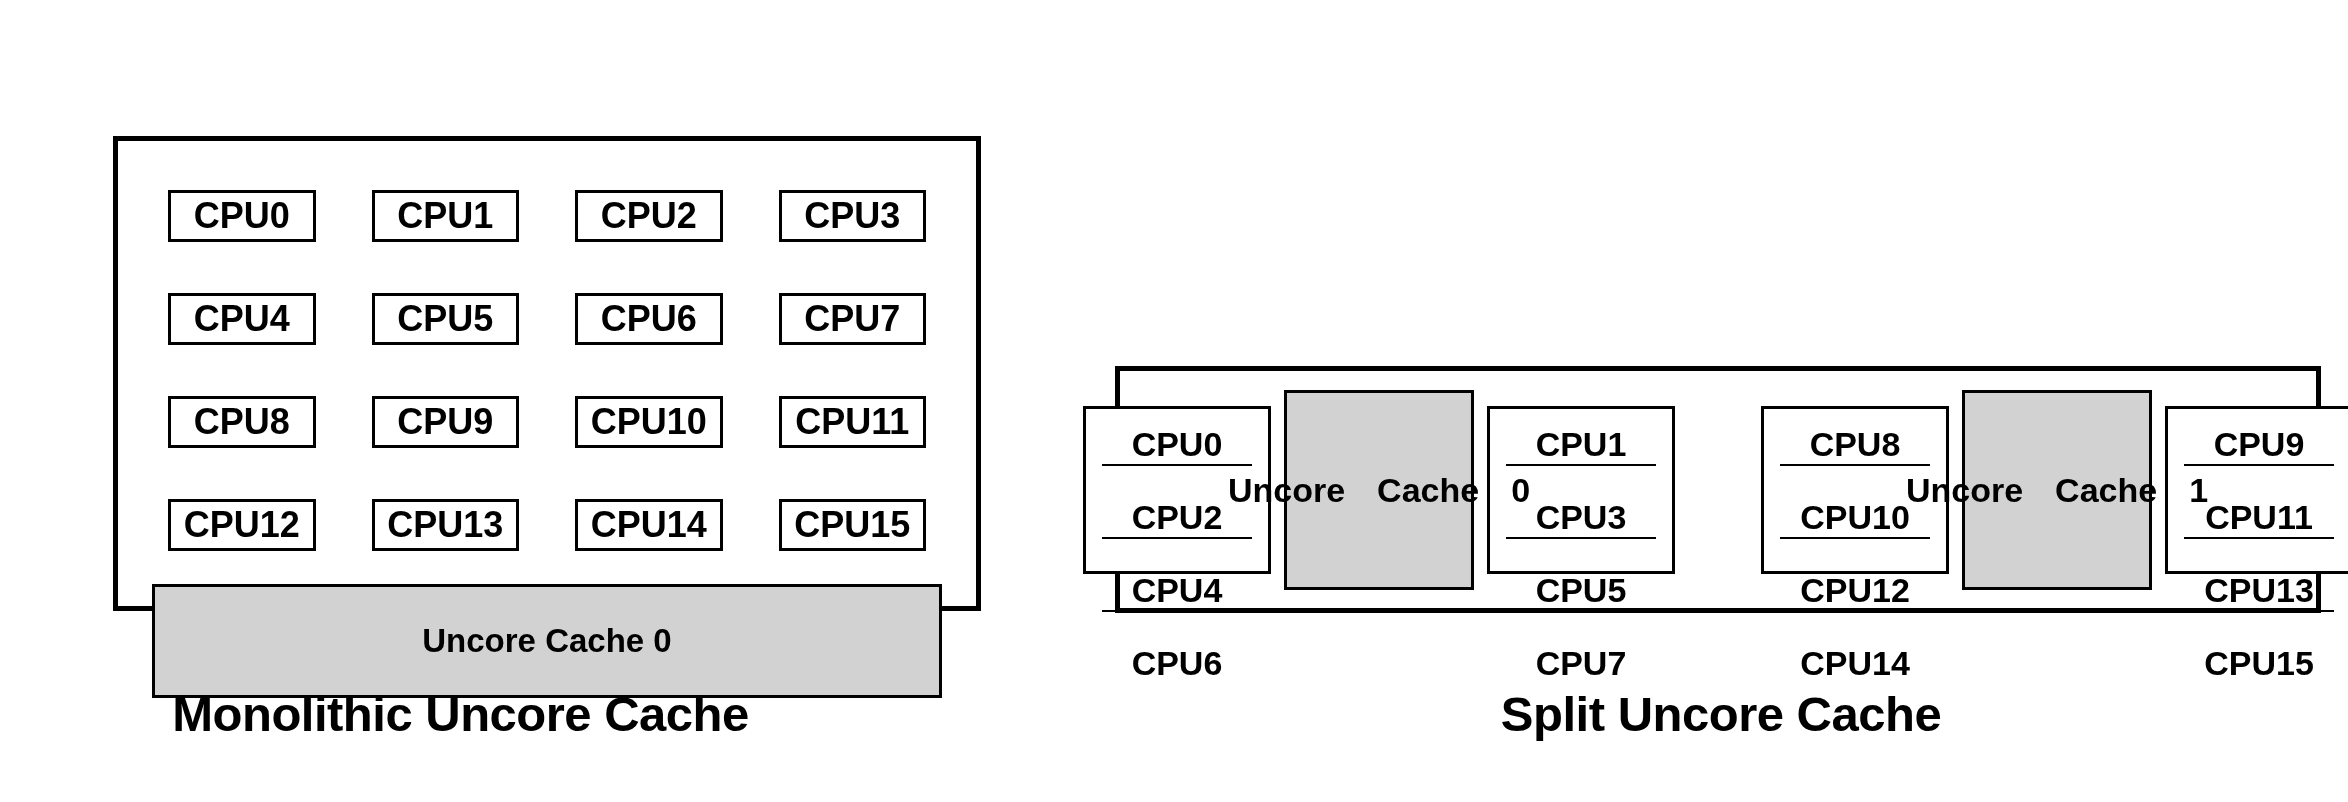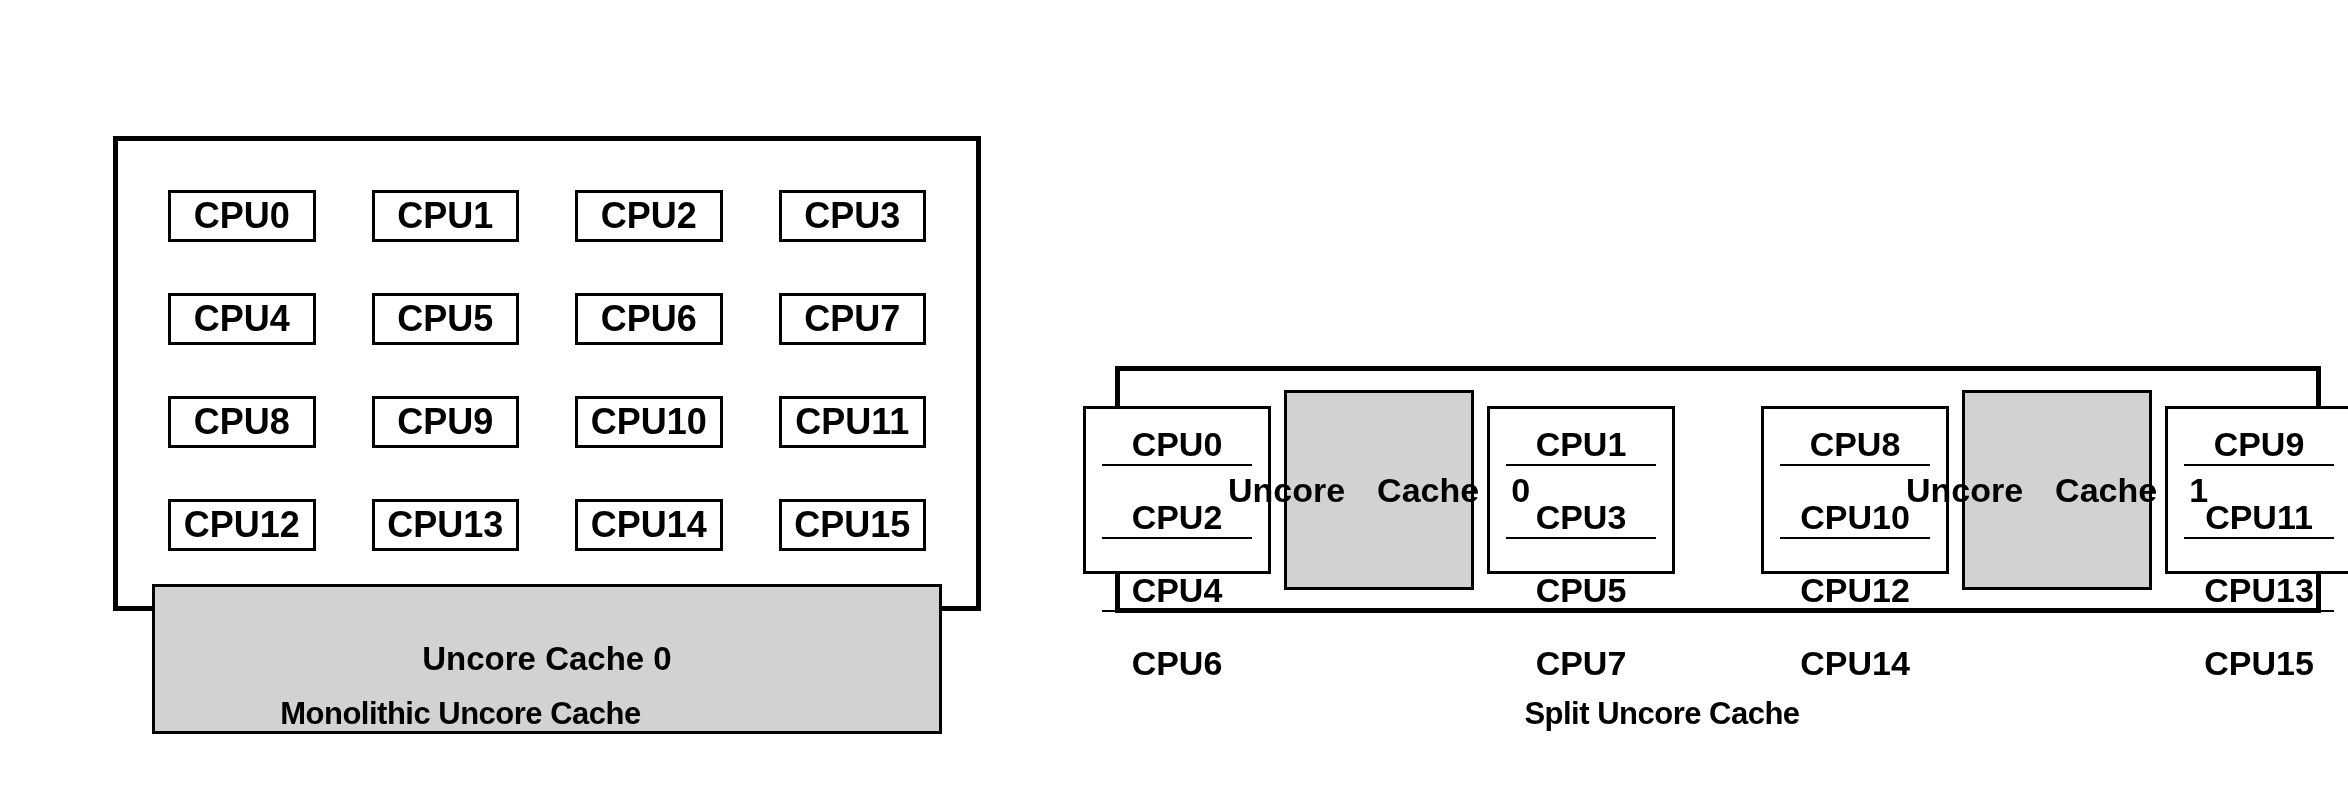--- a/index.html
+++ b/index.html
@@ -34,21 +34,21 @@
   }
   .cpu-box {
     height: 52px;
     border: 3px solid var(--border);
     display: flex; align-items: center; justify-content: center;
     font-weight: bold; font-size: 36px; color: #000;
     background: #ffffff;
   }
   .uncore-bar {
     margin-top: 17px;
-    height: 150px;
+    height: 114px;
     border: 3px solid var(--border);
     background: var(--cache-fill);
     display: flex; align-items: center; justify-content: center;
     font-weight: bold; font-size: 33px; color: #000;
   }
 
   
   #split-diagram {
     left: 1067px; top: 318px;
     width: 1206px; height: 247px;
@@ -85,27 +85,27 @@
     font-weight: bold; font-size: 34px; color: #000;
     text-align: center; line-height: 48px;
   }
 
   
   .caption {
     position: absolute;
     top: 638px;
     text-align: center;
     font-weight: bold;
-    font-size: 31px;
+    font-size: 49px;
     letter-spacing: -0.5px;
     color: #000;
     line-height: 56px;
   }
   #mono-caption { left: 65px; width: 695px; }
-  #split-caption { left: 1051px; width: 1126px; }
+  #split-caption { left: 1110px; width: 1126px; }
 </style>
 </head>
 <body>
 
 <div class="diagram" id="mono-diagram">
   <div class="cpu-grid">
     <div class="cpu-box">CPU0</div>
     <div class="cpu-box">CPU1</div>
     <div class="cpu-box">CPU2</div>
     <div class="cpu-box">CPU3</div>

